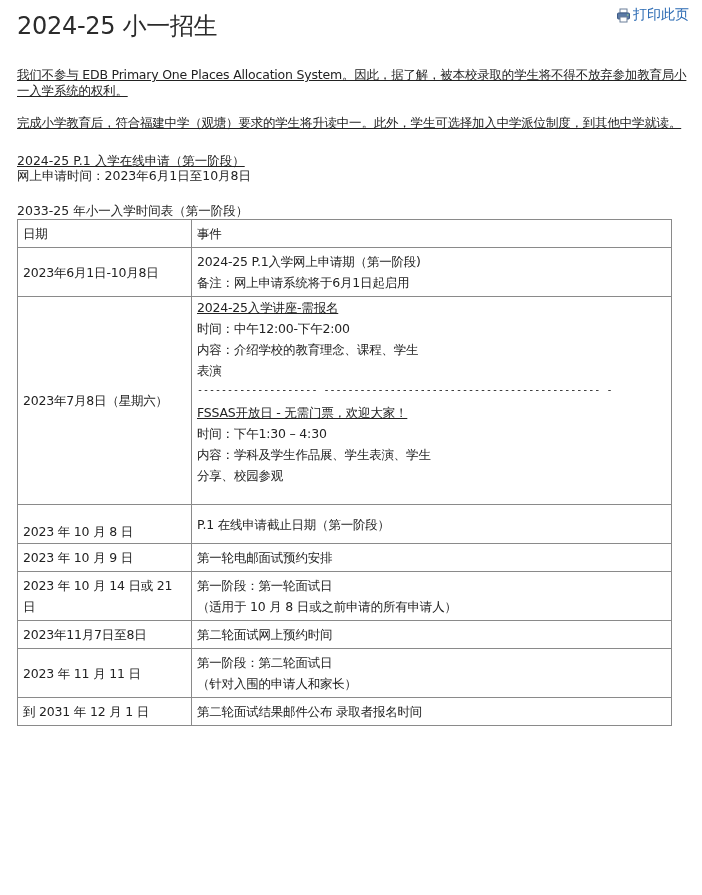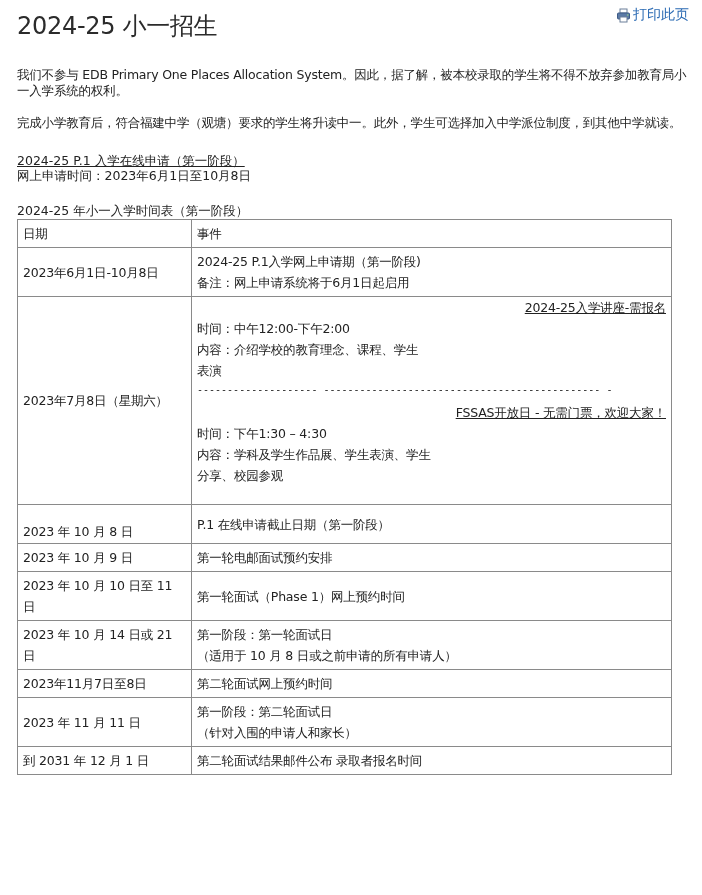--- a/index.html
+++ b/index.html
@@ -13,24 +13,24 @@
       font-size: 24px; font-weight: normal; color: #2b2b2b; margin: 0;
       letter-spacing: -0.3px;
     }
     .print-link {
       position: absolute; left: 616px; top: 6px;
       display: flex; align-items: center; gap: 2px;
       color: #2a6ab3; font-size: 14px; text-decoration: none; cursor: pointer;
     }
     .print-icon { width: 15px; height: 15px; display: inline-block; }
     .content { position: absolute; left: 17px; top: 67px; width: 672px; }
-    .para { margin: 0 0 12px 0; line-height: 16px; letter-spacing: -0.2px; }
+    .para { margin: 0 0 12px 0; line-height: 16px; letter-spacing: -0.2px; text-decoration: underline; }
     .para.p1 { margin-bottom: 16px; }
     .section { margin-top: 8px; line-height: 15px; }
-    .underline { text-decoration: underline; text-align: right; }
+    .underline { text-decoration: underline; }
     .caption { margin-top: 16px; line-height: 16px; }
     table.timeline {
       border-collapse: collapse; width: 655px; margin-top: 0px;
       font-size: 12.5px; table-layout: fixed;
     }
     table.timeline td {
       border: 1px solid #8a8a8a; padding: 3px 5px; vertical-align: middle;
       line-height: 21px; letter-spacing: -0.2px;
     }
     table.timeline td.date { width: 163px; }
@@ -56,21 +56,21 @@
 
 <div class="content">
   <p class="para p1">我们不参与 EDB Primary One Places Allocation System。因此，据了解，被本校录取的学生将不得不放弃参加教育局小一入学系统的权利。</p>
   <p class="para p1">完成小学教育后，符合福建中学（观塘）要求的学生将升读中一。此外，学生可选择加入中学派位制度，到其他中学就读。</p>
 
   <div class="section" style="margin-top:22px;">
     <div class="underline" style="display:inline-block; padding-right:6px;">2024-25 P.1 入学在线申请（第一阶段）</div>
     <div>网上申请时间：2023年6月1日至10月8日</div>
   </div>
 
-  <div class="caption" style="margin-top:20px;">2024-25 年小一入学时间表（第一阶段）</div>
+  <div class="caption" style="margin-top:20px;">2033-25 年小一入学时间表（第一阶段）</div>
 
   <table class="timeline">
     <tbody>
         <tr>
       <td class="date" style="height:21px;">日期</td>
       <td>事件</td>
     </tr>
     <tr>
       <td class="date">2023年6月1日-10月8日</td>
       <td>
@@ -94,24 +94,20 @@
     </tr>
     <tr>
       <td class="date" style="padding-top:16px;padding-bottom:1px;">2023 年 10 月 8 日</td>
       <td style="padding-top:1px;padding-bottom:1px;">P.1 在线申请截止日期（第一阶段）</td>
     </tr>
     <tr>
       <td class="date">2023 年 10 月 9 日</td>
       <td>第一轮电邮面试预约安排</td>
     </tr>
     <tr>
-      <td class="date">2023 年 10 月 10 日至 11 日</td>
-      <td>第一轮面试（Phase 1）网上预约时间</td>
-    </tr>
-    <tr>
       <td class="date">2023 年 10 月 14 日或 21 日</td>
       <td>
         <div>第一阶段：第一轮面试日</div>
         <div>（适用于 10 月 8 日或之前申请的所有申请人）</div>
       </td>
     </tr>
     <tr>
       <td class="date">2023年11月7日至8日</td>
       <td>第二轮面试网上预约时间</td>
     </tr>

